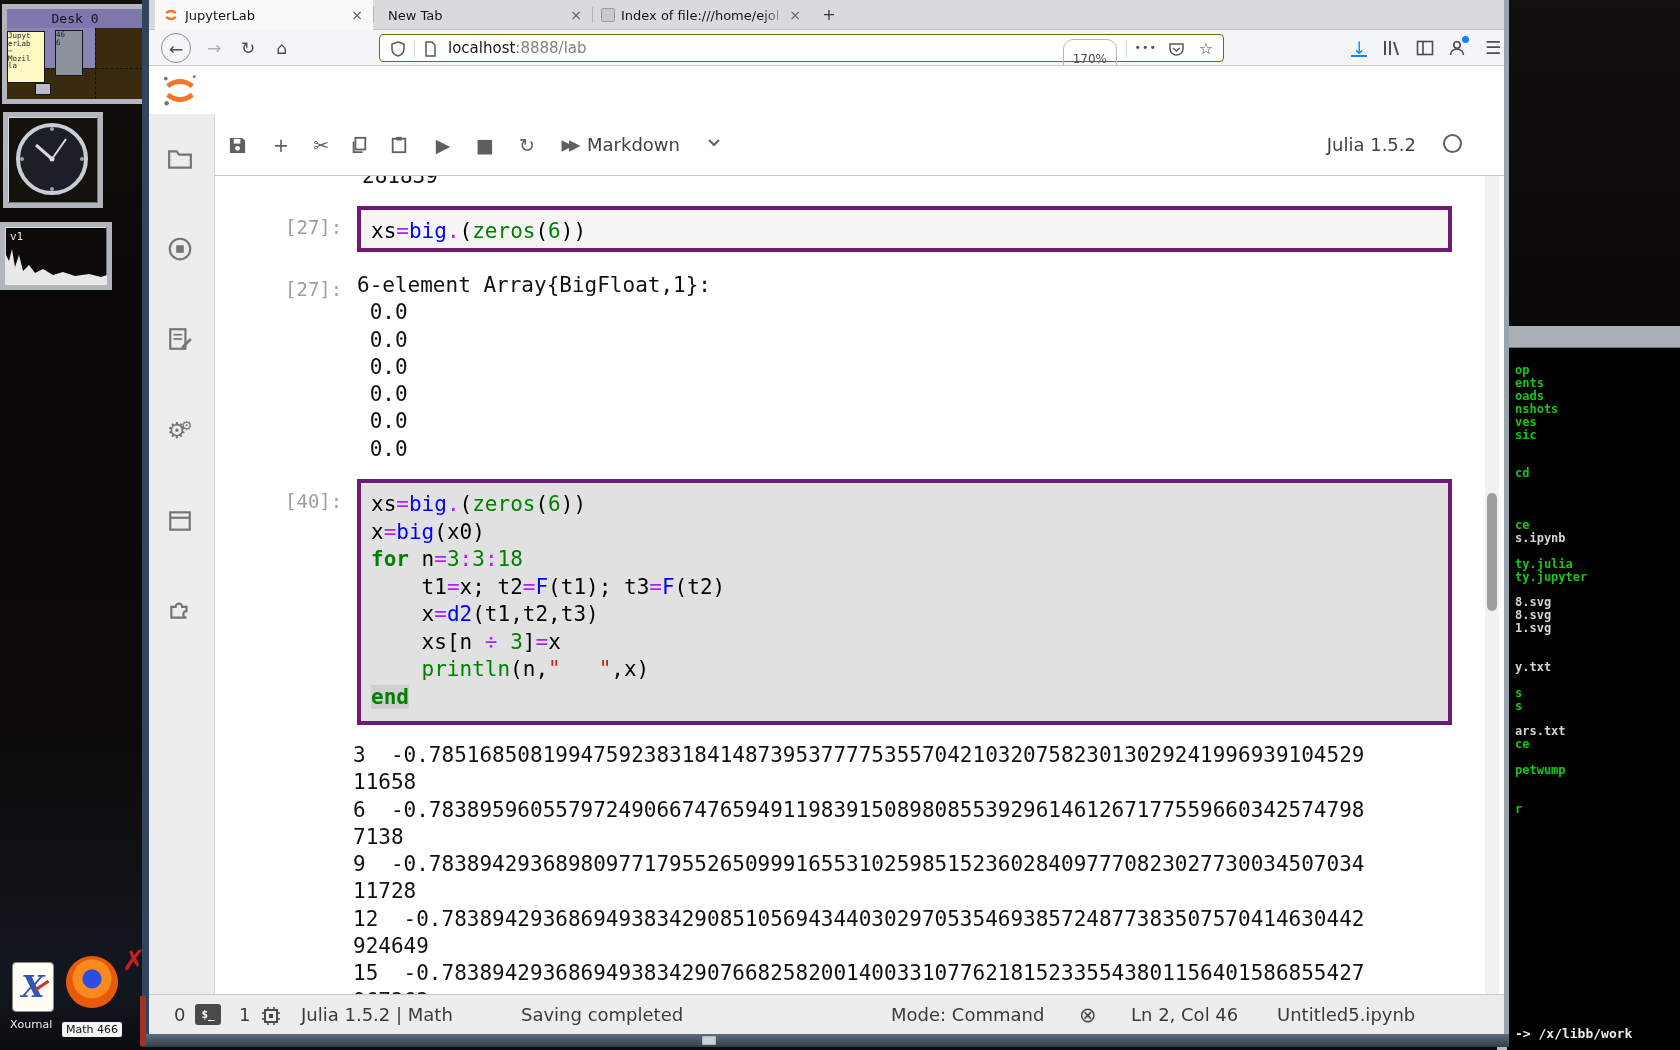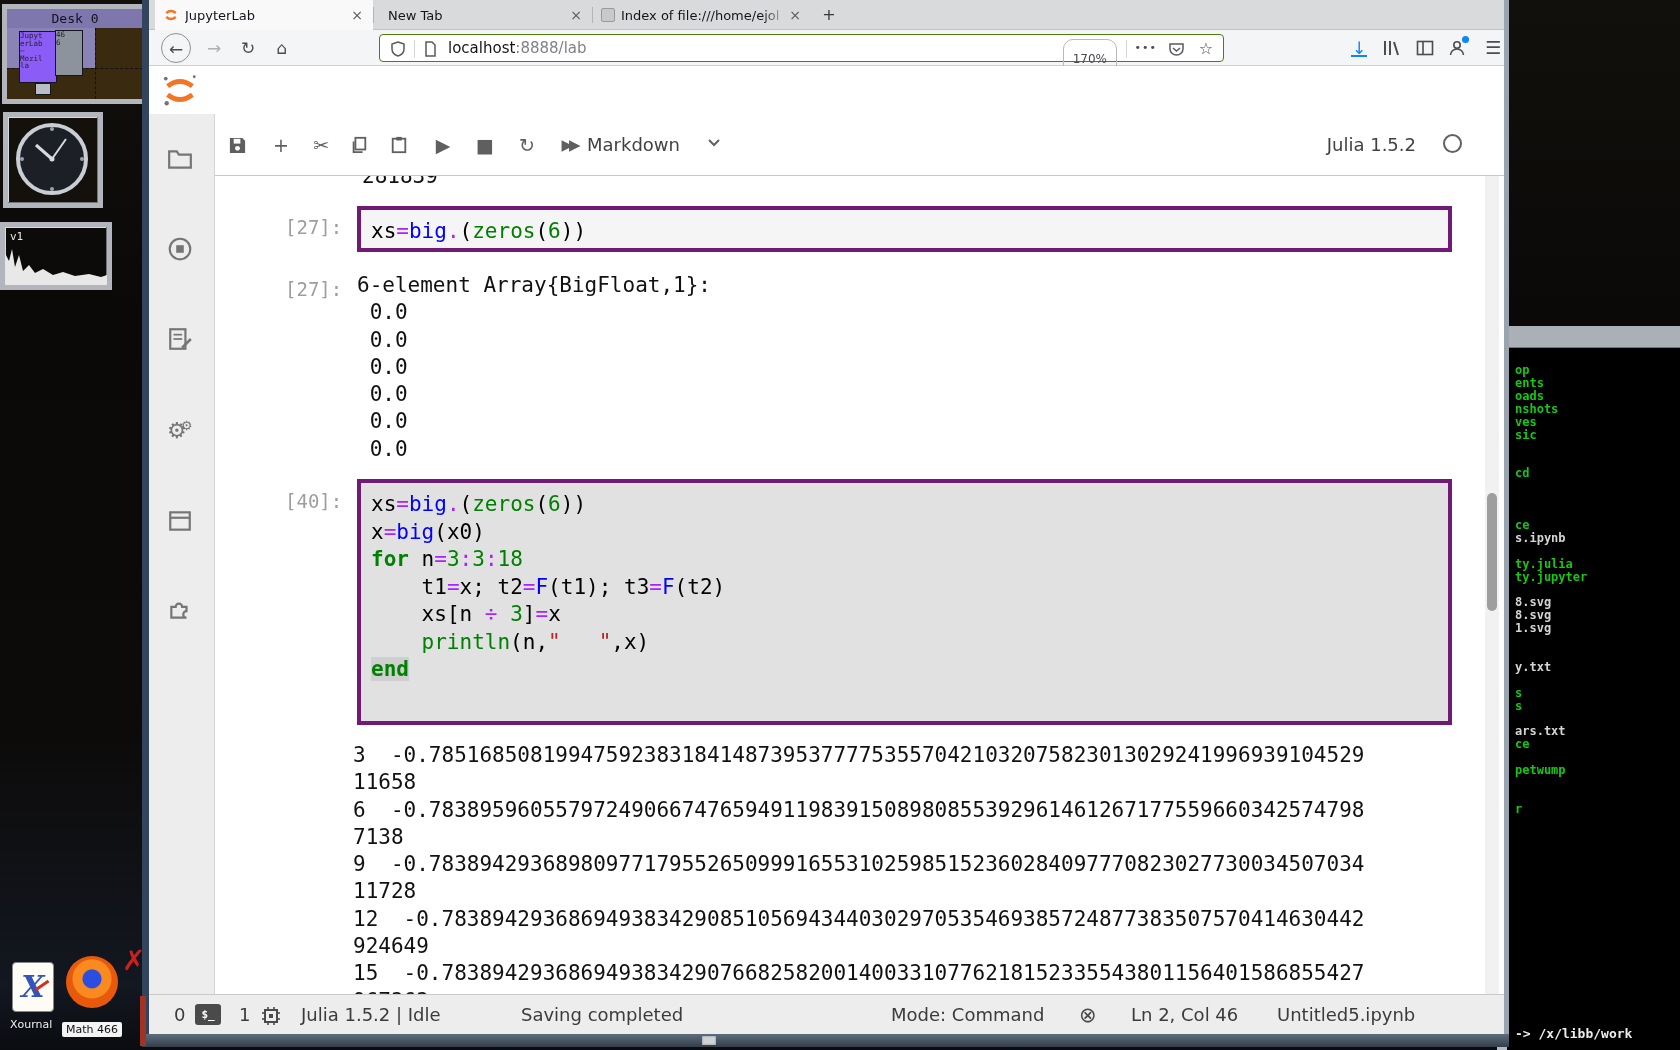--- a/index.html
+++ b/index.html
@@ -13,21 +13,21 @@
   .fvwm { border:5px solid #b2b6bc; box-shadow:inset -1px -1px 0 #70757c, inset 1px 1px 0 #d8dce1; }
   #pager { left:2px; top:4px; width:146px; height:100px; background:#3a2b10; }
   #pager-title { left:0; top:0; width:100%; height:19px; background:#7d77ae; color:#14121e;
      font-family:"DejaVu Sans Mono",monospace; font-size:13px; text-align:center; line-height:19px; }
   #pager-body { left:0; top:19px; width:136px; height:71px; background:#3a2b10; overflow:hidden; }
   #pager-viewport { left:0; top:0; width:88px; height:40px; background:#8a83b6; }
   .pager-grid-v { left:88px; top:0; width:0; height:71px; border-left:1px dashed #121212; }
   .pager-grid-h { left:0; top:40px; width:136px; height:0; border-top:1px dashed #121212; }
   .miniwin { border:1px solid #15151c; font-family:"DejaVu Sans Mono",monospace; font-size:7.5px;
      line-height:7.5px; overflow:hidden; white-space:pre-line; }
-  #miniwin-1 { left:12px; top:3px; width:38px; height:52px; background:#8b5cf6; color:#23232e; }
+  #miniwin-1 { left:0; top:3px; width:38px; height:52px; background:#fef9c3; color:#23232e; }
   #miniwin-2 { left:48px; top:2px; width:28px; height:46px; background:#8d939c; color:#1c2027; }
   #miniwin-3 { left:28px; top:55px; width:16px; height:12px; background:#b9bec6; }
 
   #clockwin { left:3px; top:112px; width:100px; height:96px; background:#14110d; }
   #loadwin { left:0px; top:222px; width:112px; height:68px; background:#0d0b09; }
   #load-label { left:5px; top:3px; color:#e6e6e6; font-family:"DejaVu Sans Mono",monospace; font-size:11px; }
 
   
   #xournal-icon { left:12px; top:962px; width:42px; height:50px; background:#fdfdf6; border:1px solid #888;
      border-radius:4px; text-align:center; }
@@ -405,20 +405,21 @@
  0.0
  0.0
  0.0</pre>
 
       <div class="prompt" style="left:70px;top:314px">[40]:</div>
       <div id="cell-30-box" class="cellbox" style="top:303px;height:246px">
           <div class="cm-line"><span class="tok-v">xs</span><span class="tok-op">=</span><span class="tok-bi">big</span><span class="tok-op">.</span><span class="tok-p">(</span><span class="tok-bu">zeros</span><span class="tok-p">(</span><span class="tok-num">6</span><span class="tok-p">))</span></div>
           <div class="cm-line"><span class="tok-v">x</span><span class="tok-op">=</span><span class="tok-bi">big</span><span class="tok-p">(</span><span class="tok-v">x0</span><span class="tok-p">)</span></div>
           <div class="cm-line"><span class="tok-kw">for</span><span class="tok-p"> </span><span class="tok-v">n</span><span class="tok-op">=</span><span class="tok-num">3</span><span class="tok-op">:</span><span class="tok-num">3</span><span class="tok-op">:</span><span class="tok-num">18</span></div>
           <div class="cm-line"><span class="tok-p">    </span><span class="tok-v">t1</span><span class="tok-op">=</span><span class="tok-v">x</span><span class="tok-p">; </span><span class="tok-v">t2</span><span class="tok-op">=</span><span class="tok-bi">F</span><span class="tok-p">(</span><span class="tok-v">t1</span><span class="tok-p">); </span><span class="tok-v">t3</span><span class="tok-op">=</span><span class="tok-bi">F</span><span class="tok-p">(</span><span class="tok-v">t2</span><span class="tok-p">)</span></div>
+          <div class="cm-line"><span class="tok-p">    </span><span class="tok-v">x</span><span class="tok-op">=</span><span class="tok-bi">d2</span><span class="tok-p">(</span><span class="tok-v">t1</span><span class="tok-p">,</span><span class="tok-v">t2</span><span class="tok-p">,</span><span class="tok-v">t3</span><span class="tok-p">)</span></div>
           <div class="cm-line"><span class="tok-p">    </span><span class="tok-v">xs</span><span class="tok-p">[</span><span class="tok-v">n</span><span class="tok-p"> </span><span class="tok-op">÷</span><span class="tok-p"> </span><span class="tok-num">3</span><span class="tok-p">]</span><span class="tok-op">=</span><span class="tok-v">x</span></div>
           <div class="cm-line"><span class="tok-p">    </span><span class="tok-bu">println</span><span class="tok-p">(</span><span class="tok-v">n</span><span class="tok-p">,</span><span class="tok-str">"   "</span><span class="tok-p">,</span><span class="tok-v">x</span><span class="tok-p">)</span></div>
           <div class="cm-line"><span class="tok-kwend">end</span></div>
         </div>
 
       <pre class="outpre" style="left:138px;top:566px">3  -0.78516850819947592383184148739537777535570421032075823013029241996939104529
 11658
 6  -0.78389596055797249066747659491198391508980855392961461267177559660342574798
 7138
 9  -0.78389429368980977179552650999165531025985152360284097770823027730034507034
@@ -442,21 +443,21 @@
             <line x1="7" y1="1" x2="7" y2="4" stroke="#4a4a4a" stroke-width="1.6"></line>
             <line x1="13" y1="1" x2="13" y2="4" stroke="#4a4a4a" stroke-width="1.6"></line>
             <line x1="7" y1="16" x2="7" y2="19" stroke="#4a4a4a" stroke-width="1.6"></line>
             <line x1="13" y1="16" x2="13" y2="19" stroke="#4a4a4a" stroke-width="1.6"></line>
             <line x1="1" y1="7" x2="4" y2="7" stroke="#4a4a4a" stroke-width="1.6"></line>
             <line x1="1" y1="13" x2="4" y2="13" stroke="#4a4a4a" stroke-width="1.6"></line>
             <line x1="16" y1="7" x2="19" y2="7" stroke="#4a4a4a" stroke-width="1.6"></line>
             <line x1="16" y1="13" x2="19" y2="13" stroke="#4a4a4a" stroke-width="1.6"></line>
           </svg>
       </div>
-      <div class="sb" style="left:152px">Julia 1.5.2 | Idle</div>
+      <div class="sb" style="left:152px">Julia 1.5.2 | Math</div>
       <div class="sb" style="left:372px">Saving completed</div>
       <div class="sb" style="left:742px">Mode: Command</div>
       <div id="sb-shield" class="sb" style="left:930px">⊗</div>
       <div class="sb" style="left:982px">Ln 2, Col 46</div>
       <div class="sb" style="left:1128px">Untitled5.ipynb</div>
     </div>
   </div>
 
   <div id="win-bottom-strip" class="abs"></div>
   <div id="resize-grip" class="abs"></div>

